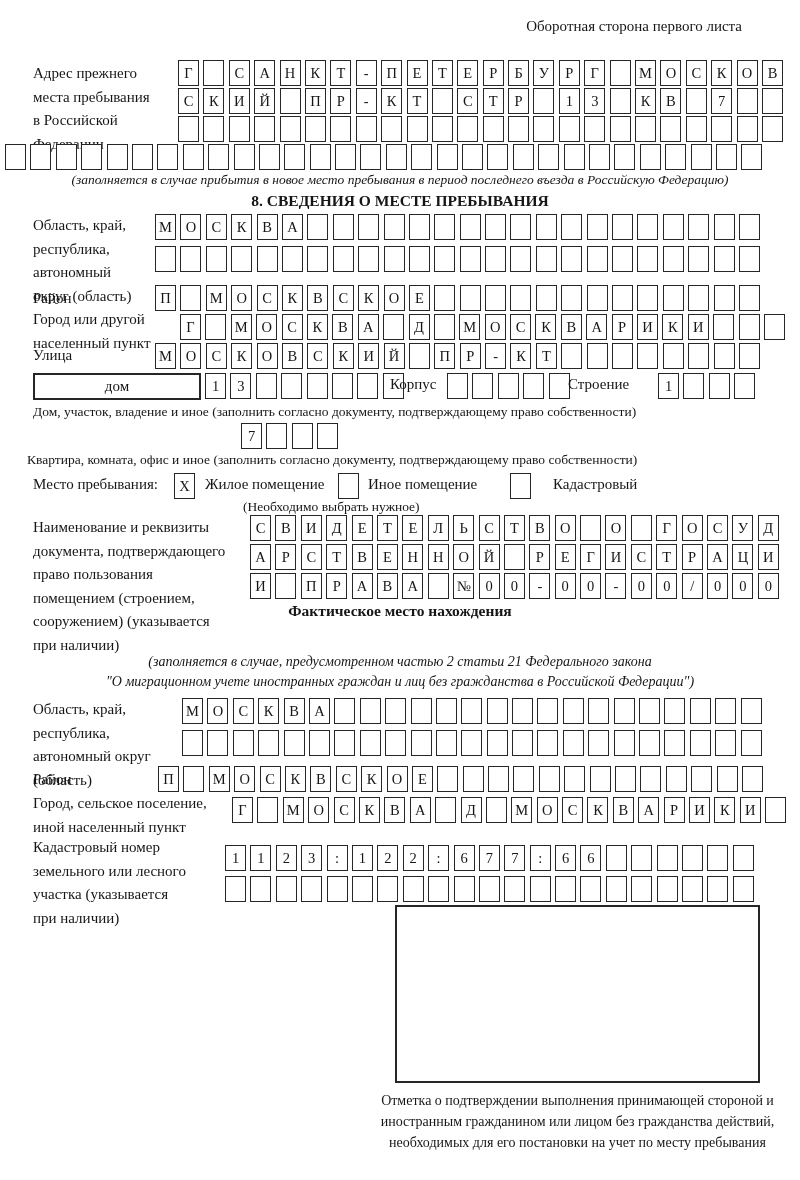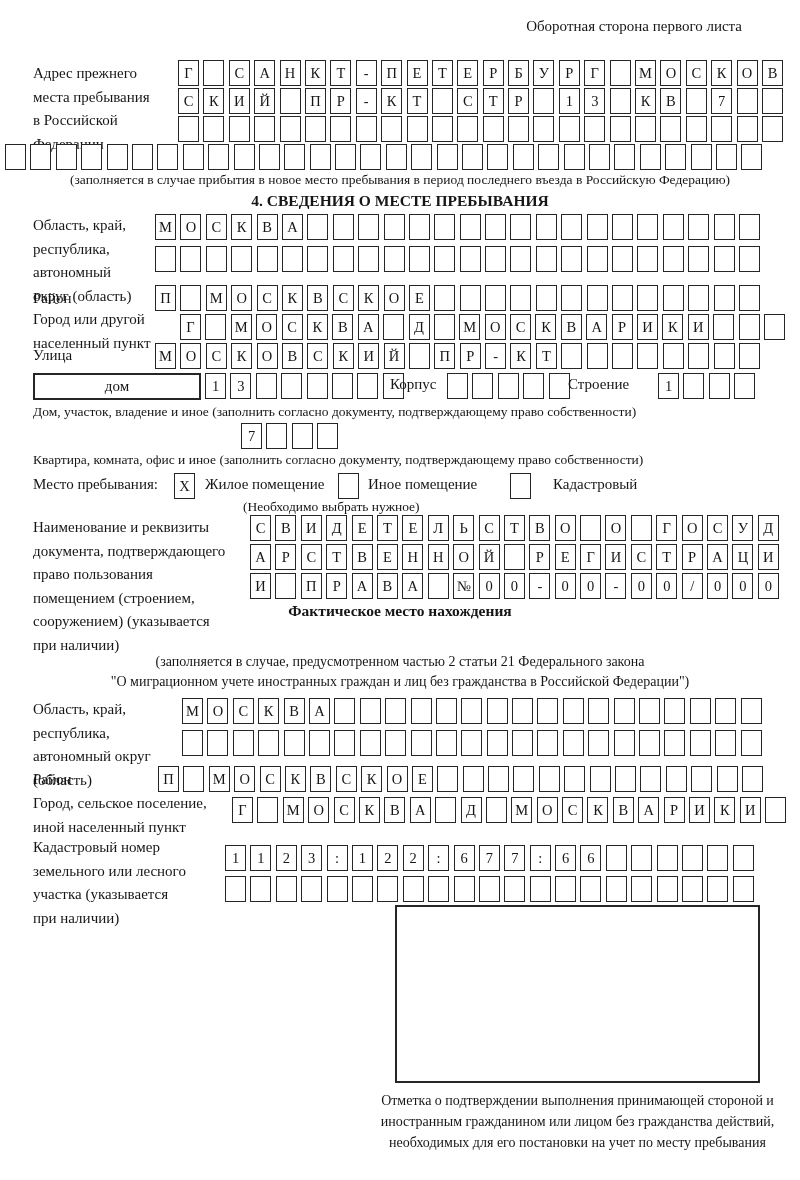--- a/index.html
+++ b/index.html
@@ -18,21 +18,21 @@
     border:1.8px solid #262626;background:#fff;
     display:flex;align-items:center;justify-content:center;
     font-size:14.5px;line-height:1;
   }
   .widebox{
     box-sizing:border-box;height:27px;border:2px solid #262626;
     display:flex;align-items:center;justify-content:center;
     font-size:15px;background:#fff;
   }
   .cap{font-size:13.5px;white-space:nowrap;}
-  .capcenter{left:0;right:0;text-align:center;}
+  .capcenter{left:0;right:0;text-align:center;font-style:italic;}
   .title{font-weight:bold;font-size:15.5px;left:0;right:0;text-align:center;white-space:nowrap;}
   .stampbox{box-sizing:border-box;border:2px solid #262626;background:#fff;}
   .stampcap{font-size:14px;line-height:21px;text-align:center;}
   .inline-lbl{font-size:15px;white-space:nowrap;}
 </style>
 </head>
 <body>
 
 <div class="page">
 
@@ -147,21 +147,21 @@
       <span class="cell"></span>
       <span class="cell"></span>
       <span class="cell"></span>
       <span class="cell"></span>
       <span class="cell"></span>
       <span class="cell"></span>
       <span class="cell"></span>
     </div>
   <div class="abs cap capcenter" style="top:172px;">(заполняется в случае прибытия в новое место пребывания в период последнего въезда в Российскую Федерацию)</div>
 
-  <div class="abs title" style="top:192px;">4. СВЕДЕНИЯ О МЕСТЕ ПРЕБЫВАНИЯ</div>
+  <div class="abs title" style="top:192px;">8. СВЕДЕНИЯ О МЕСТЕ ПРЕБЫВАНИЯ</div>
 
   <div class="abs lbl" style="left:33px;top:214px;width:130px;">Область, край,
 республика,
 автономный
 округ (область)</div>
   <div class="abs boxrow" style="left:155px;top:214px;">
       <span class="cell">М</span>
       <span class="cell">О</span>
       <span class="cell">С</span>
       <span class="cell">К</span>
@@ -325,21 +325,21 @@
       <span class="cell"></span>
     </div>
   <div class="abs cap" style="left:33px;top:404px;">Дом, участок, владение и иное (заполнить согласно документу, подтверждающему право собственности)</div>
 
   <div class="abs boxrow" style="left:241px;top:423px;">
       <span class="cell">7</span>
       <span class="cell"></span>
       <span class="cell"></span>
       <span class="cell"></span>
     </div>
-  <div class="abs cap" style="left:33px;top:452px;">Квартира, комната, офис и иное (заполнить согласно документу, подтверждающему право собственности)</div>
+  <div class="abs cap" style="left:27px;top:452px;">Квартира, комната, офис и иное (заполнить согласно документу, подтверждающему право собственности)</div>
 
   <div class="abs inline-lbl" style="left:33px;top:476px;">Место пребывания:</div>
   <div class="abs boxrow" style="left:174px;top:473px;">
       <span class="cell">X</span>
     </div>
   <div class="abs inline-lbl" style="left:205px;top:476px;">Жилое помещение</div>
   <div class="abs boxrow" style="left:338px;top:473px;">
       <span class="cell"></span>
     </div>
   <div class="abs inline-lbl" style="left:368px;top:476px;">Иное помещение</div>

